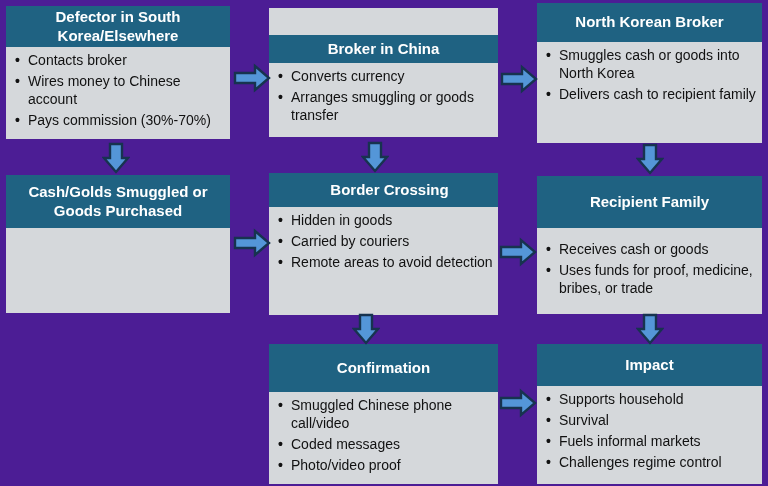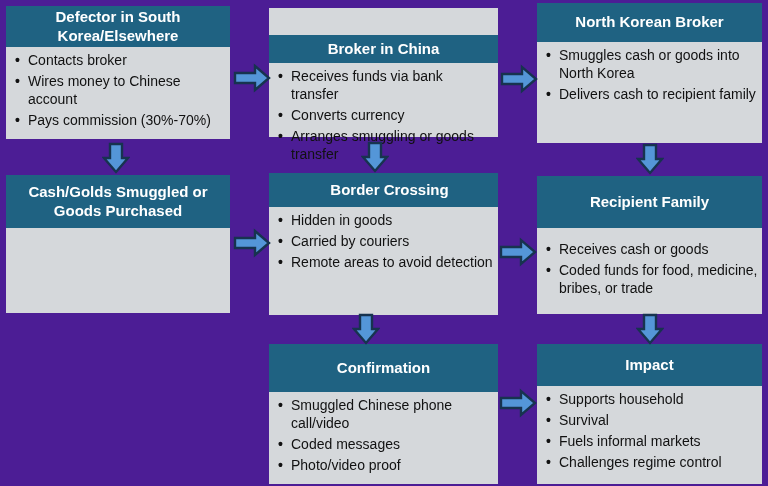--- a/index.html
+++ b/index.html
@@ -97,21 +97,20 @@
         <li>Wires money to Chinese account</li>
         <li>Pays commission (30%-70%)</li>
       </ul>
     </div>
   </div>
 
   <div class="box b1">
     <div class="box-header">Broker in China</div>
     <div class="box-body">
       <ul class="bullets">
-        <li>Receives funds via bank transfer</li>
         <li>Converts currency</li>
         <li>Arranges smuggling or goods transfer</li>
       </ul>
     </div>
   </div>
 
   <div class="box b2">
     <div class="box-header">North Korean Broker</div>
     <div class="box-body">
       <ul class="bullets">
@@ -135,21 +134,21 @@
         <li>Remote areas to avoid detection</li>
       </ul>
     </div>
   </div>
 
   <div class="box b5">
     <div class="box-header">Recipient Family</div>
     <div class="box-body">
       <ul class="bullets">
         <li>Receives cash or goods</li>
-        <li>Coded funds for food, medicine, bribes, or trade</li>
+        <li>Uses funds for proof, medicine, bribes, or trade</li>
       </ul>
     </div>
   </div>
 
   <div class="box b6">
     <div class="box-header">Confirmation</div>
     <div class="box-body">
       <ul class="bullets">
         <li>Smuggled Chinese phone call/video</li>
         <li>Coded messages</li>

